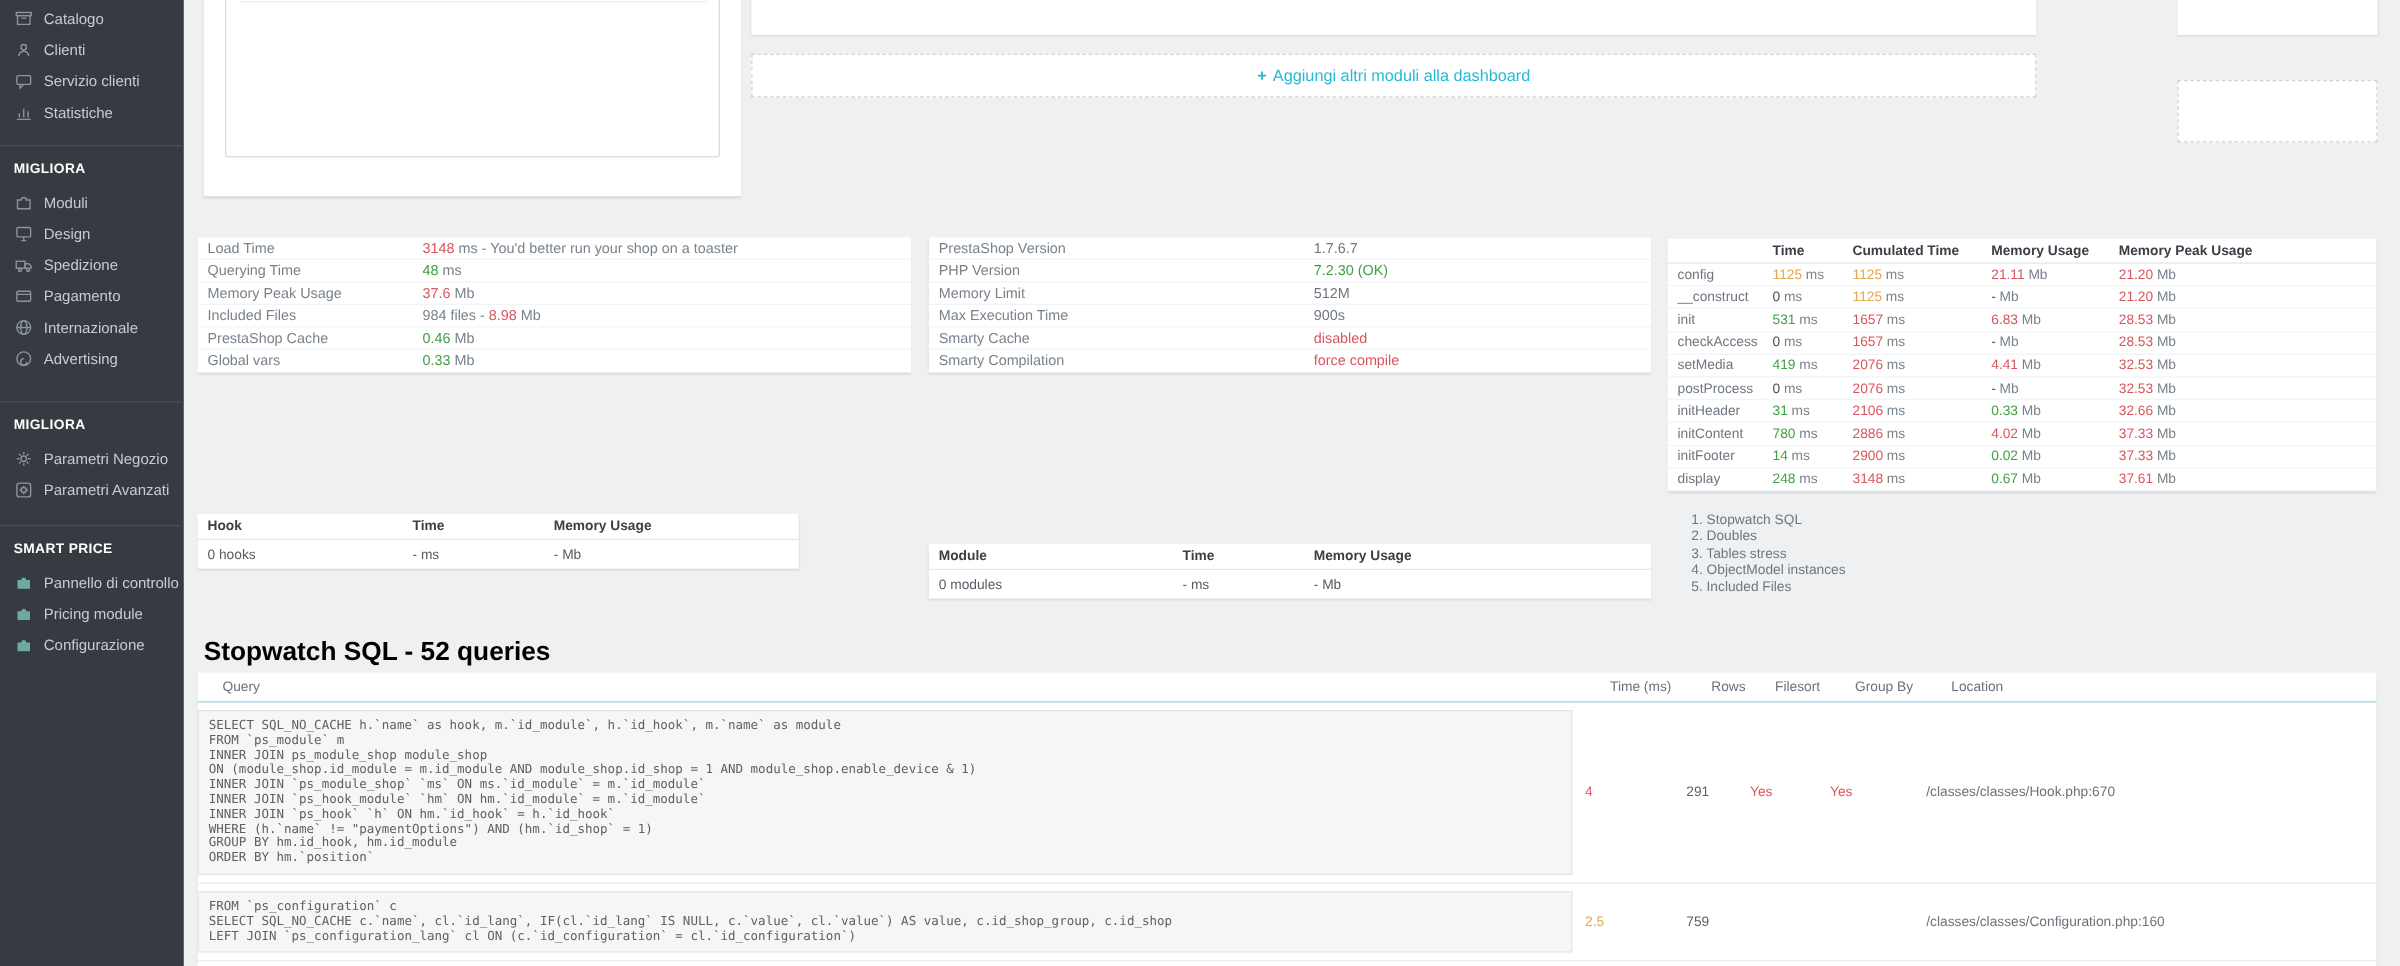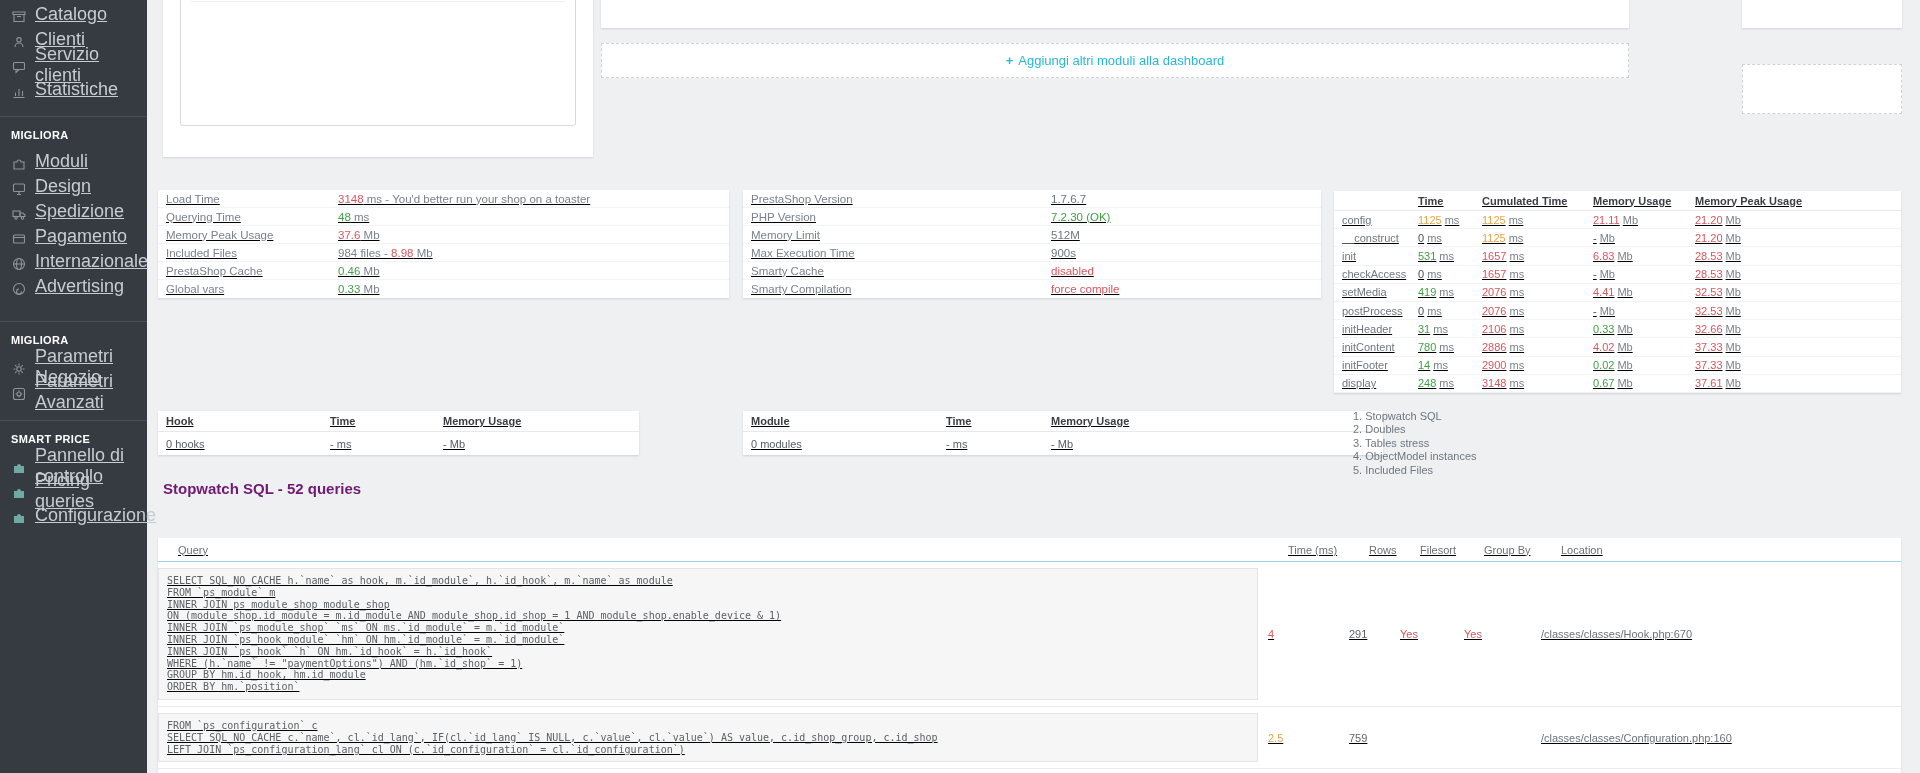--- a/index.html
+++ b/index.html
@@ -3,29 +3,29 @@
 <meta charset="utf-8">
 <style>
   * { box-sizing: border-box; }
   html,body { margin:0; padding:0; }
   body {
     width:1920px; height:773px; position:relative; overflow:hidden;
     background:#eef0f1; font-family:"Liberation Sans",sans-serif;
   }
   
   .sidebar { position:absolute; left:0; top:0; width:147px; height:773px; background:#363a41; padding-top:2px; }
-  .sb-item { display:flex; align-items:center; height:25px; padding-left:12px; color:#c6ccd3; font-size:18px; cursor:pointer;text-decoration:underline; }
+  .sb-item { display:flex; align-items:center; height:25px; padding-left:12px; color:#c6ccd3; font-size:12px; cursor:pointer; }
   .sb-ic { width:14px; height:14px; margin-right:9px; flex:0 0 14px; }
   .sb-ic svg { width:14px; height:14px; stroke:#8d949c; fill:none; stroke-width:1.1; }
   .sb-ic.teal svg { stroke:#6fa9a3; }
   .sb-divider { border-top:1px solid #4a4f57; }
   .d1 { margin-top:14px; } .d2 { margin-top:22px; } .d3 { margin-top:16px; }
   .sb-header { padding:12px 0 8px 11px; color:#ffffff; font-size:11px; font-weight:bold; letter-spacing:.3px; }
   
-  .panel { position:absolute; background:#fff; box-shadow:0 1px 2px rgba(0,0,0,.13);text-decoration:underline; }
+  .panel { position:absolute; background:#fff; box-shadow:0 1px 2px rgba(0,0,0,.13); }
   
   .chartpanel { left:163px; top:-12px; width:430px; height:169px; }
   .chart-inner { position:absolute; left:17px; top:-4px; width:396px; height:142px; border:1px solid #d6dadd; border-radius:3px; }
   .chart-inner::after { content:""; position:absolute; left:10px; right:10px; top:16px; border-top:1px solid #ebedee; }
   .toppanel { left:601px; top:-10px; width:1028px; height:38px; }
   .trpanel1 { left:1742px; top:-6px; width:160px; height:34px; }
   .addmods { position:absolute; left:601px; top:43px; width:1028px; height:35px; background:#fff; border:1px dashed #d0d4d7; display:flex; align-items:center; justify-content:center; }
   .trpanel2 { position:absolute; left:1742px; top:64px; width:160px; height:50px; background:#fff; border:1px dashed #d0d4d7; }
   .add-link { font-size:13px; color:#25b9d7; text-decoration:none; cursor:pointer; }
   .add-link .plus { font-weight:bold; margin-right:2px; }
@@ -45,31 +45,31 @@
   [data-c="dark"]   { color:#474e56; }
   [data-c="gray"]   { color:#6e7780; }
   
   .timing { left:1334px; top:191px; width:567px; font-size:11px; }
   .trow { display:grid; grid-template-columns:76px 64px 111px 102px 1fr; align-items:center; height:18.2px; padding-left:8px; border-bottom:1px solid #f2f3f5; }
   .trow.head { height:20px; font-weight:bold; color:#3a3f46; border-bottom:1px solid #e6e8ea; }
   .tname { color:#6e7780; }
   .unit { color:#79828b; margin-left:3px; }
   
   .hookpanel { left:158px; top:411px; width:481px; }
-  .modulepanel { left:743px; top:411px; width:640px; }
+  .modulepanel { left:743px; top:435px; width:578px; }
   .hm-h, .hm-r { display:grid; align-items:center; padding-left:8px; font-size:11px; }
   .hookpanel .hm-h, .hookpanel .hm-r { grid-template-columns:164px 113px 1fr; }
   .modulepanel .hm-h, .modulepanel .hm-r { grid-template-columns:195px 105px 1fr; }
   .hm-h { height:21px; font-weight:bold; color:#3a3f46; border-bottom:1px solid #e6e8ea; }
   .hm-r { height:23px; color:#565d64; }
   
   .pnav { position:absolute; left:1353px; top:410px; font-size:11px; line-height:13.4px; color:#6e7780; }
   .pnav div { cursor:pointer; }
   
-  .sql-title { position:absolute; left:163px; top:480px; font-size:15px; font-weight:bold; color:#701a75; }
+  .sql-title { position:absolute; left:163px; top:510px; font-size:21px; font-weight:bold; color:#000000; }
   .sqlpanel { left:158px; top:538px; width:1743px; height:240px; }
   .qgrid { display:grid; grid-template-columns:1110px 81px 51px 64px 77px 1fr; align-items:center; padding-left:20px; }
   .qhead { height:24px; font-size:11px; color:#6b7278; border-bottom:1px solid #9ad4e4; }
   .qrow { padding:6px 0; border-bottom:1px solid #ececee; font-size:11px; color:#5c646b; }
   .qrow:last-child { border-bottom:none; }
   .sqlbox { width:1100px; background:#f6f6f7; border:1px solid #e2e4e6; padding:6px 8px; font-family:"DejaVu Sans Mono",monospace; font-size:10px; line-height:11.8px; color:#5c6166; white-space:pre; overflow:hidden; }
   .qloc { color:#6c737a; }
 </style>
 </head>
 <body>
@@ -180,21 +180,21 @@
   <div class="sb-item">
     <span class="sb-ic teal"><svg viewBox="0 0 14 14">
           <path d="M2 5h3a2 2 0 1 1 4 0h3v7H2z" fill="#6fa9a3" stroke="none"></path>
         </svg></span>
     <span>Pannello di controllo</span>
   </div>
   <div class="sb-item">
     <span class="sb-ic teal"><svg viewBox="0 0 14 14">
           <path d="M2 5h3a2 2 0 1 1 4 0h3v7H2z" fill="#6fa9a3" stroke="none"></path>
         </svg></span>
-    <span>Pricing queries</span>
+    <span>Pricing module</span>
   </div>
   <div class="sb-item">
     <span class="sb-ic teal"><svg viewBox="0 0 14 14">
           <path d="M2 5h3a2 2 0 1 1 4 0h3v7H2z" fill="#6fa9a3" stroke="none"></path>
         </svg></span>
     <span>Configurazione</span>
   </div>
 </div>
 
 <div class="panel chartpanel">

